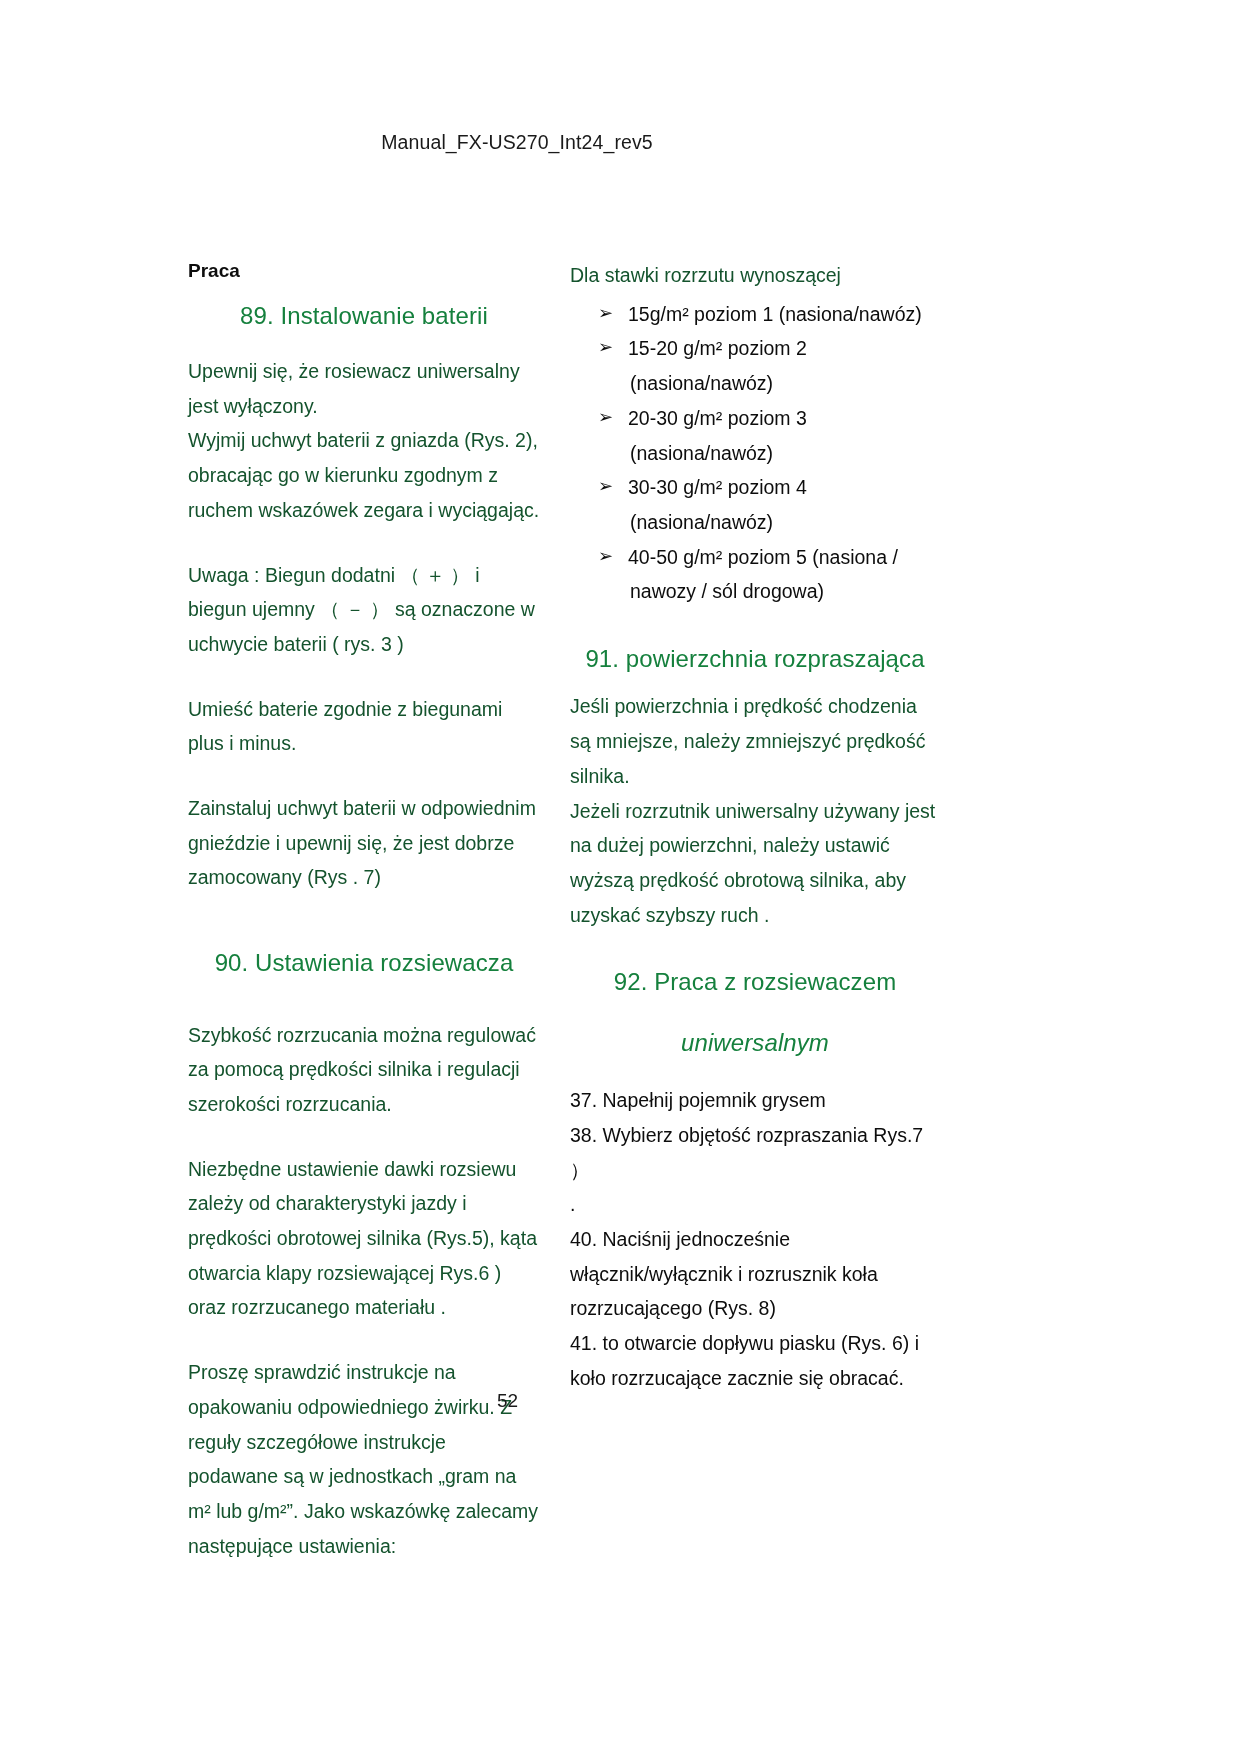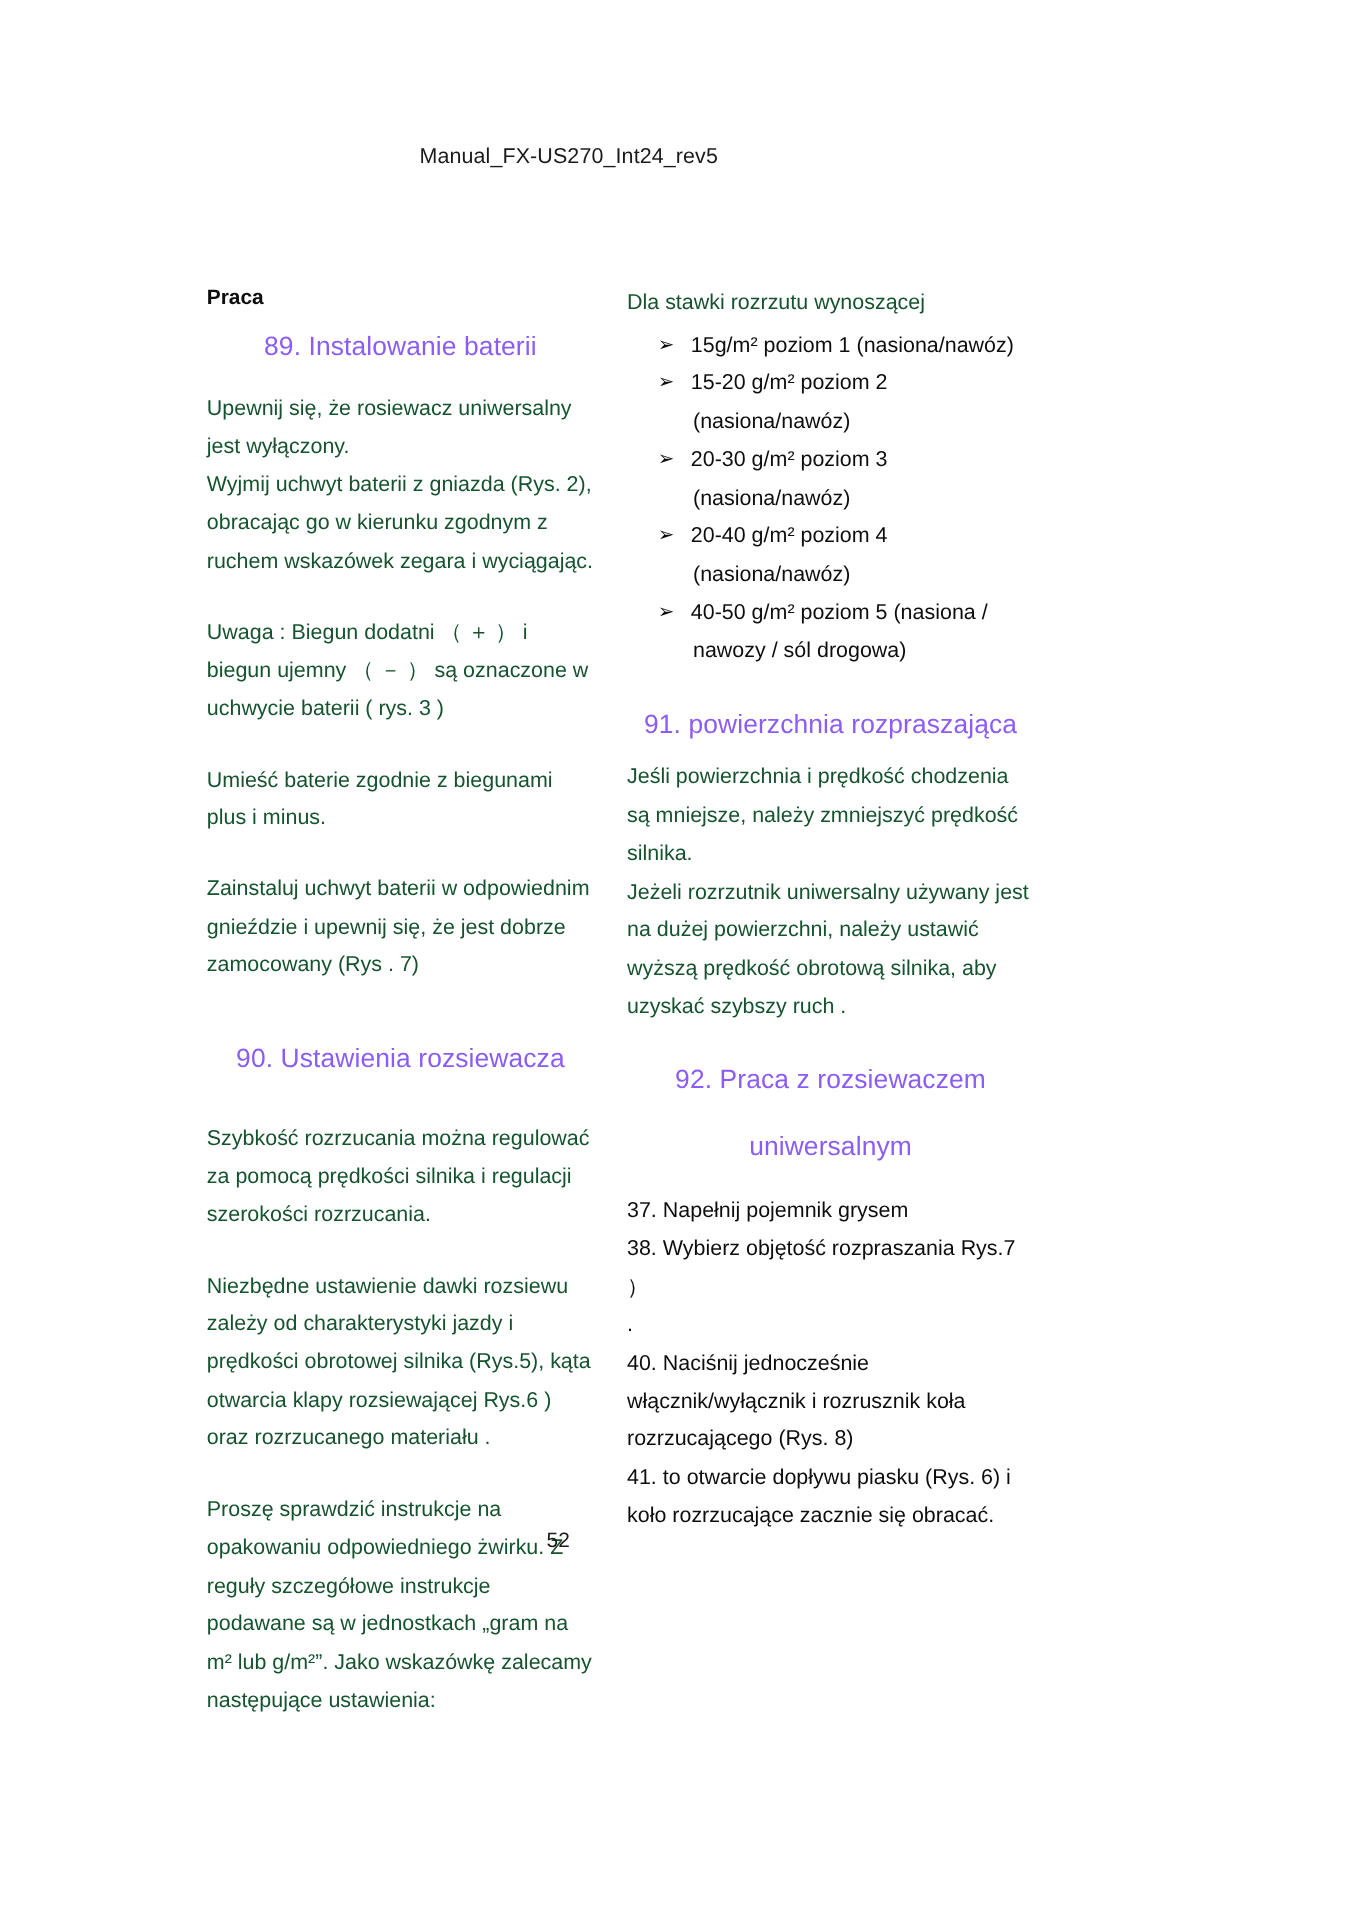--- a/index.html
+++ b/index.html
@@ -48,33 +48,34 @@
     left: 570px;
     width: 370px;
   }
   .label-bold {
     font-weight: bold;
     font-size: 19px;
     line-height: 1.35;
     margin: 0 0 16px 0;
   }
   h2.section-head {
-    color: #8b5cf6;
+    color: #15803d;
     font-size: 24px;
     font-weight: normal;
     line-height: 1.35;
     margin: 0 0 22px 0;
     text-align: center;
     letter-spacing: 0.1px;
   }
   h2.section-head.tight {
     margin-bottom: 14px;
   }
   h2.section-head.continued {
     margin: 28px 0 24px 0;
+    font-style: italic;
   }
   p.body {
     font-size: 19.5px;
     line-height: 1.78;
     margin: 0;
     color: #14532d;
   }
   p.body.gap {
     margin-top: 30px;
   }
@@ -180,21 +181,21 @@
           <span>15-20 g/m² poziom 2</span>
           <span class="cont">(nasiona/nawóz)</span>
         </li>
         <li>
           <span class="bullet">➢</span>
           <span>20-30 g/m² poziom 3</span>
           <span class="cont">(nasiona/nawóz)</span>
         </li>
         <li>
           <span class="bullet">➢</span>
-          <span>20-40 g/m² poziom 4</span>
+          <span>30-30 g/m² poziom 4</span>
           <span class="cont">(nasiona/nawóz)</span>
         </li>
         <li>
           <span class="bullet">➢</span>
           <span>40-50 g/m² poziom 5 (nasiona /</span>
           <span class="cont">nawozy / sól drogowa)</span>
         </li>
       </ul>
 
       <div class="spacer-md"></div>

